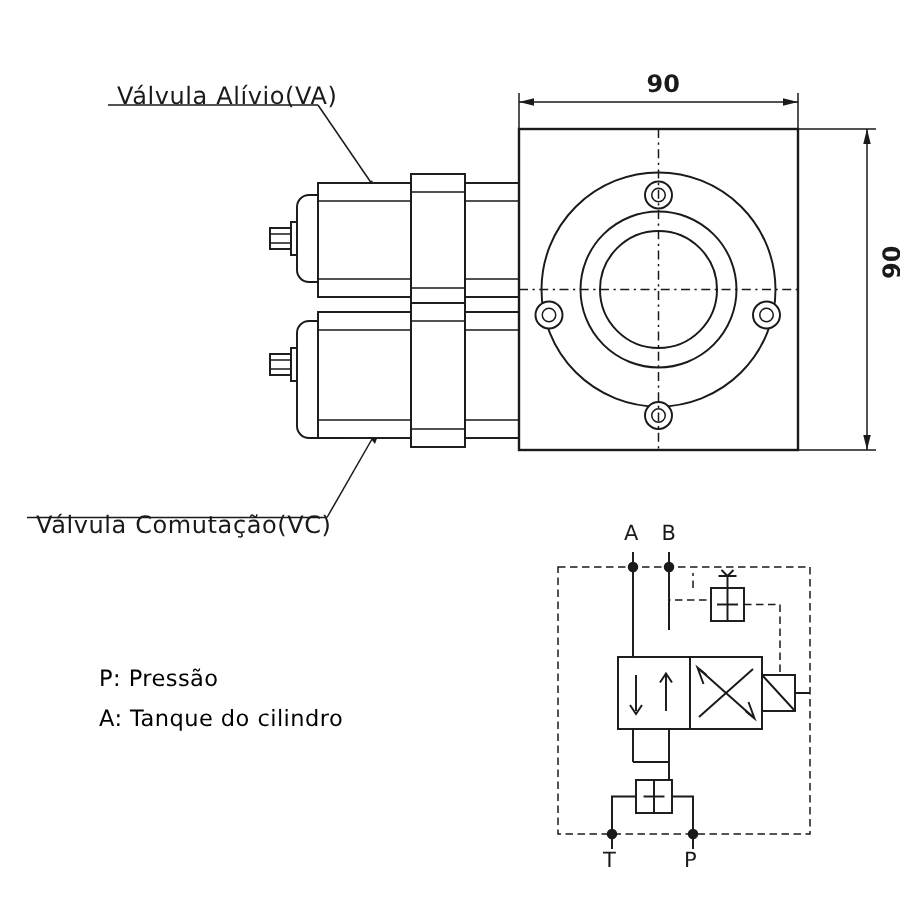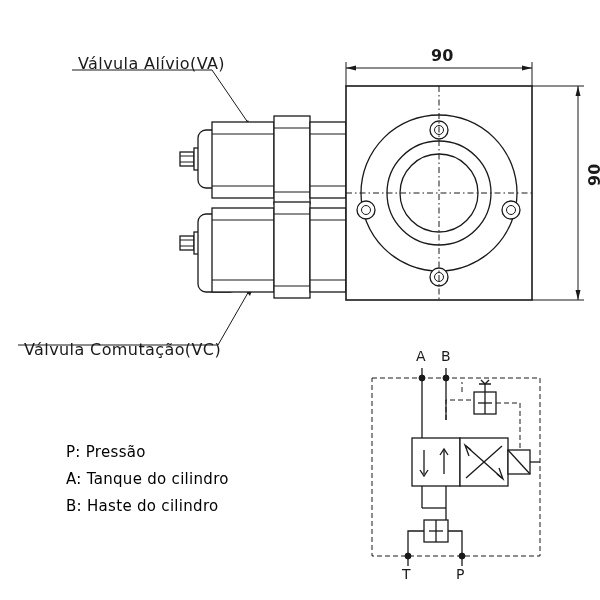--- a/index.html
+++ b/index.html
@@ -223,16 +223,15 @@
 
   <div class="lbl port-text" style="left:441px; top:348px;">B</div>
 
   <div class="lbl port-text" style="left:402px; top:566px;">T</div>
 
   <div class="lbl port-text" style="left:456px; top:566px;">P</div>
 
   <div style="position:absolute; left:22px; top:443px;margin-left:44px;">
     <div class="legend-line" style="position:relative; margin-bottom:9px;">P: Pressão</div>
     <div class="legend-line" style="position:relative; margin-bottom:9px;">A: Tanque do cilindro</div>
-    <div class="legend-line" style="position:relative;">B: Haste do cilindro</div>
   </div>
 
 </div>
 
 </body></html>

